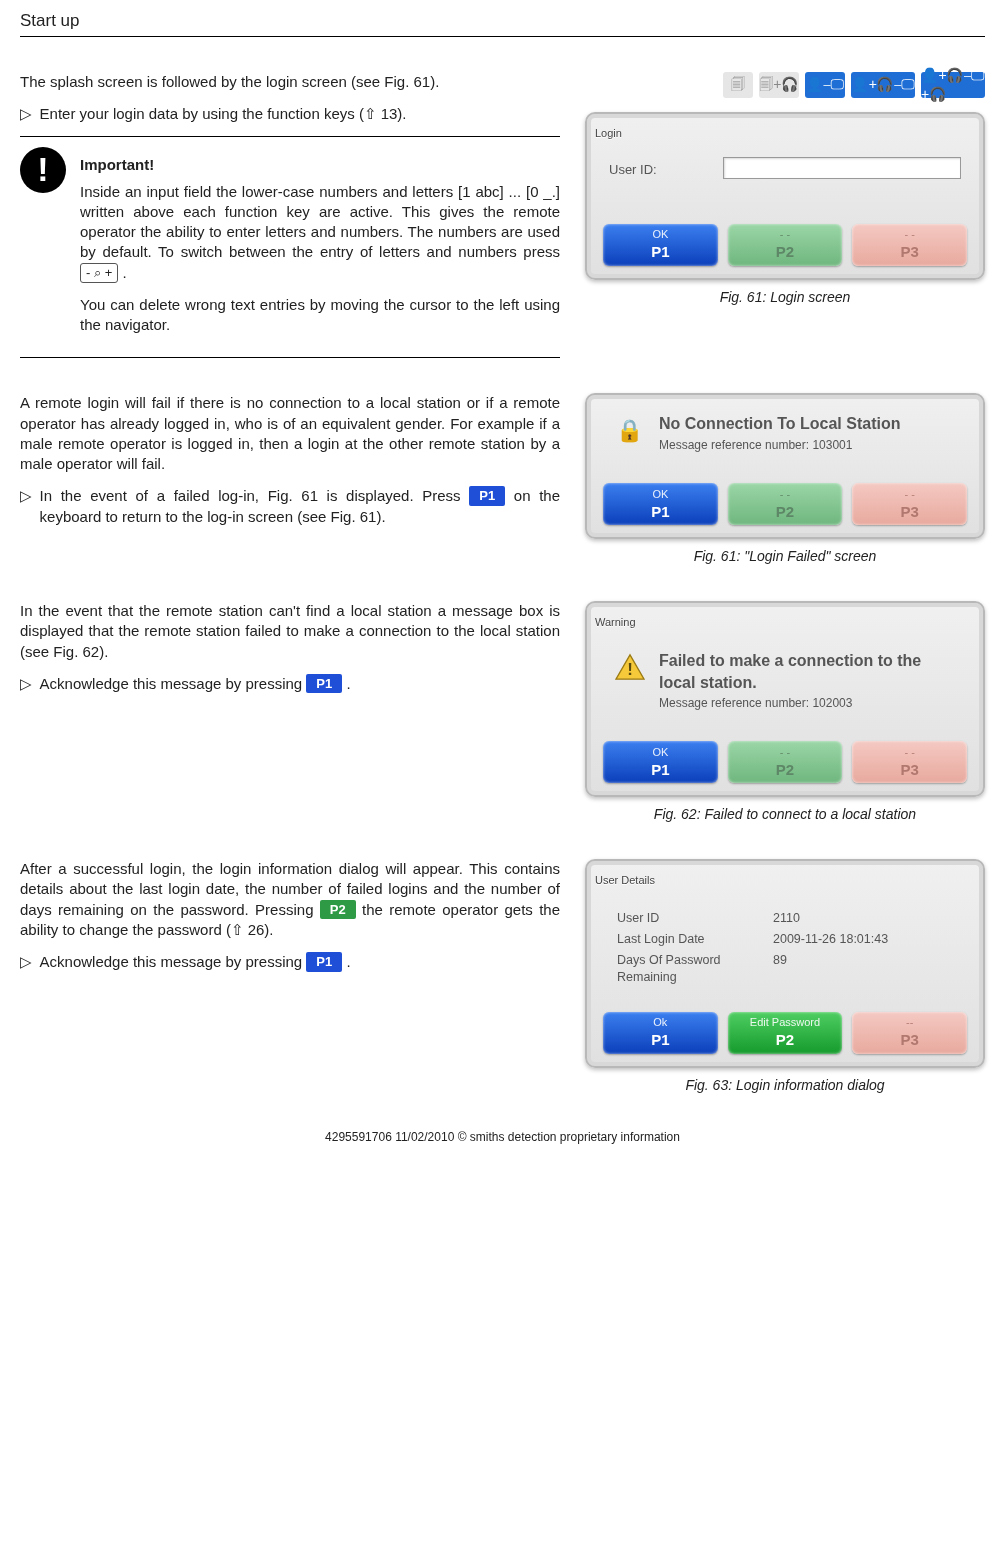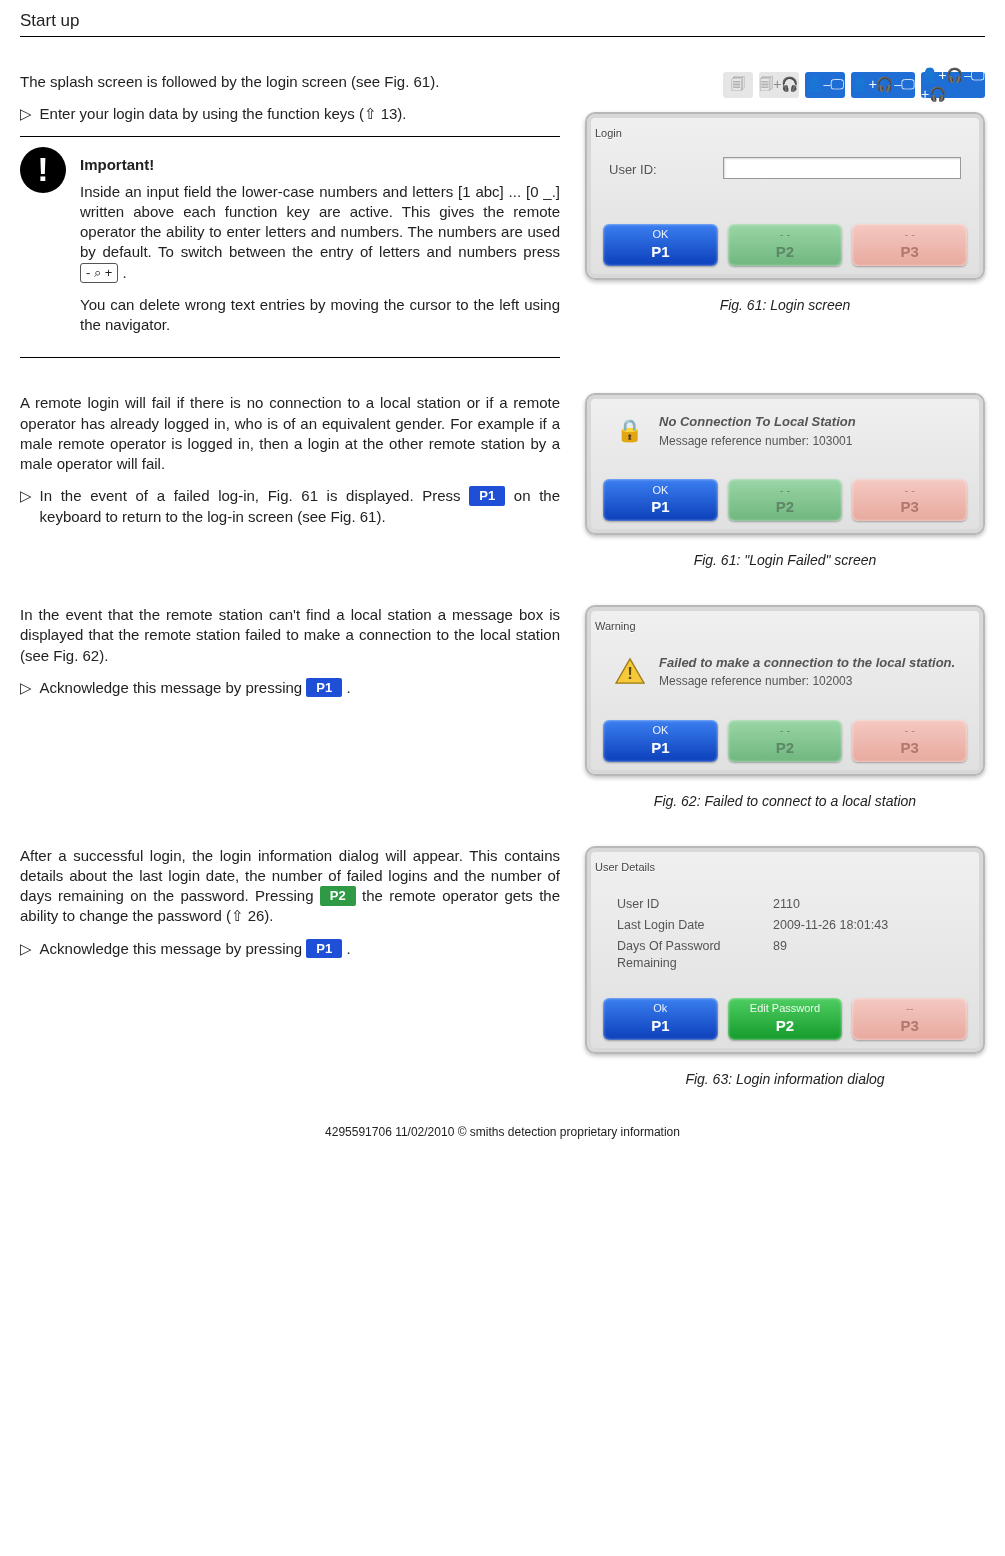--- a/index.html
+++ b/index.html
@@ -35,21 +35,21 @@
     display: inline-block; border: 1px solid #555; border-radius: 3px;
     padding: 0 5px; font-size: 13px; line-height: 18px; vertical-align: 1px;
     background: #fff; color: #222;
   }
   .pkey {
     display: inline-block; color: #fff; font-weight: bold;
     padding: 1px 10px; border-radius: 2px; font-size: 13px; vertical-align: 1px;
   }
   .pkey.blue { background: #1e4fd6; }
   .pkey.green { background: #2e9a46; }
-  .caption { text-align: center; font-style: italic; font-size: 14px; margin-top: 16px; }
+  .caption { text-align: center; font-style: italic; font-size: 14px; margin-top: 8px; }
 
   .icon-row { display: flex; gap: 6px; justify-content: flex-end; margin-bottom: 14px; }
   .mini-ic { width: 40px; height: 26px; border-radius: 3px; display:flex; align-items:center; justify-content:center; font-size: 14px; }
   .mini-grey { background: #e6e6e6; color:#888; }
   .mini-blue { background: #1e6ed6; color:#fff; }
   .mini-ic.sm { width: 30px; }
   .mini-ic.lg { width: 64px; }
 
   .dialog {
     background: linear-gradient(#f0f0f0,#e0e0e0);
@@ -81,21 +81,21 @@
   .btn.blue { background: linear-gradient(#3b7ff0,#0b3fba); color:#fff; }
   .btn.green { background: linear-gradient(#9bd6a7,#6fb67e); color:#5e8767; }
   .btn.green-active { background: linear-gradient(#4fce62,#159a2c); color:#fff; }
   .btn.pink { background: linear-gradient(#f4c9c2,#e8a99e); color:#b0786f; }
 
   .msg-row { display: flex; gap: 12px; align-items: flex-start; padding: 4px 4px 10px 4px; }
   .lock-ic, .warn-ic { width: 34px; height: 34px; flex:0 0 34px; display:flex; align-items:center; justify-content:center; font-size: 22px; }
   .lock-ic { color:#caa52b; }
   .warn-ic svg { width: 30px; height: 28px; }
   .msg-text { font-size: 12px; color:#555; }
-  .msg-text .mtitle { font-weight: bold; font-size: 13px; margin-bottom: 2px; font-style: italic; }
+  .msg-text .mtitle { font-weight: bold; font-size: 16px; margin-bottom: 2px; }
 
   .details-table { width: 100%; padding: 4px 8px; font-size: 12.5px; color:#555; }
   .details-table .drow { display: flex; justify-content: space-between; padding: 2px 0; }
   .details-table .drow .dval { min-width: 180px; text-align: left; }
 
   .footer { display: flex; justify-content: center; margin-top: 20px; font-size: 12px; }
 </style>
 </head>
 <body>
 

